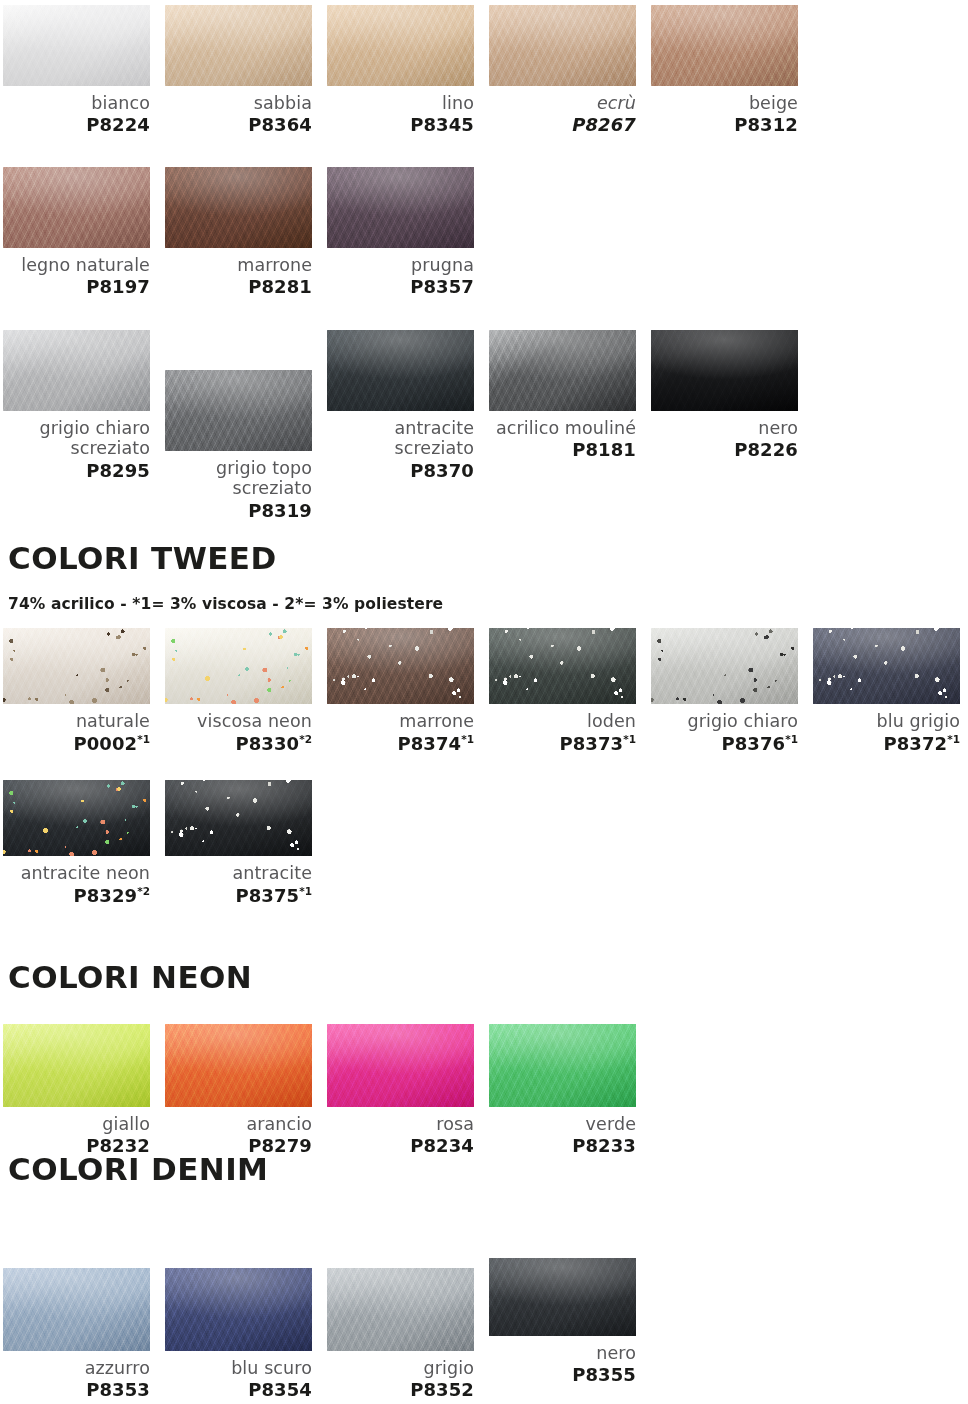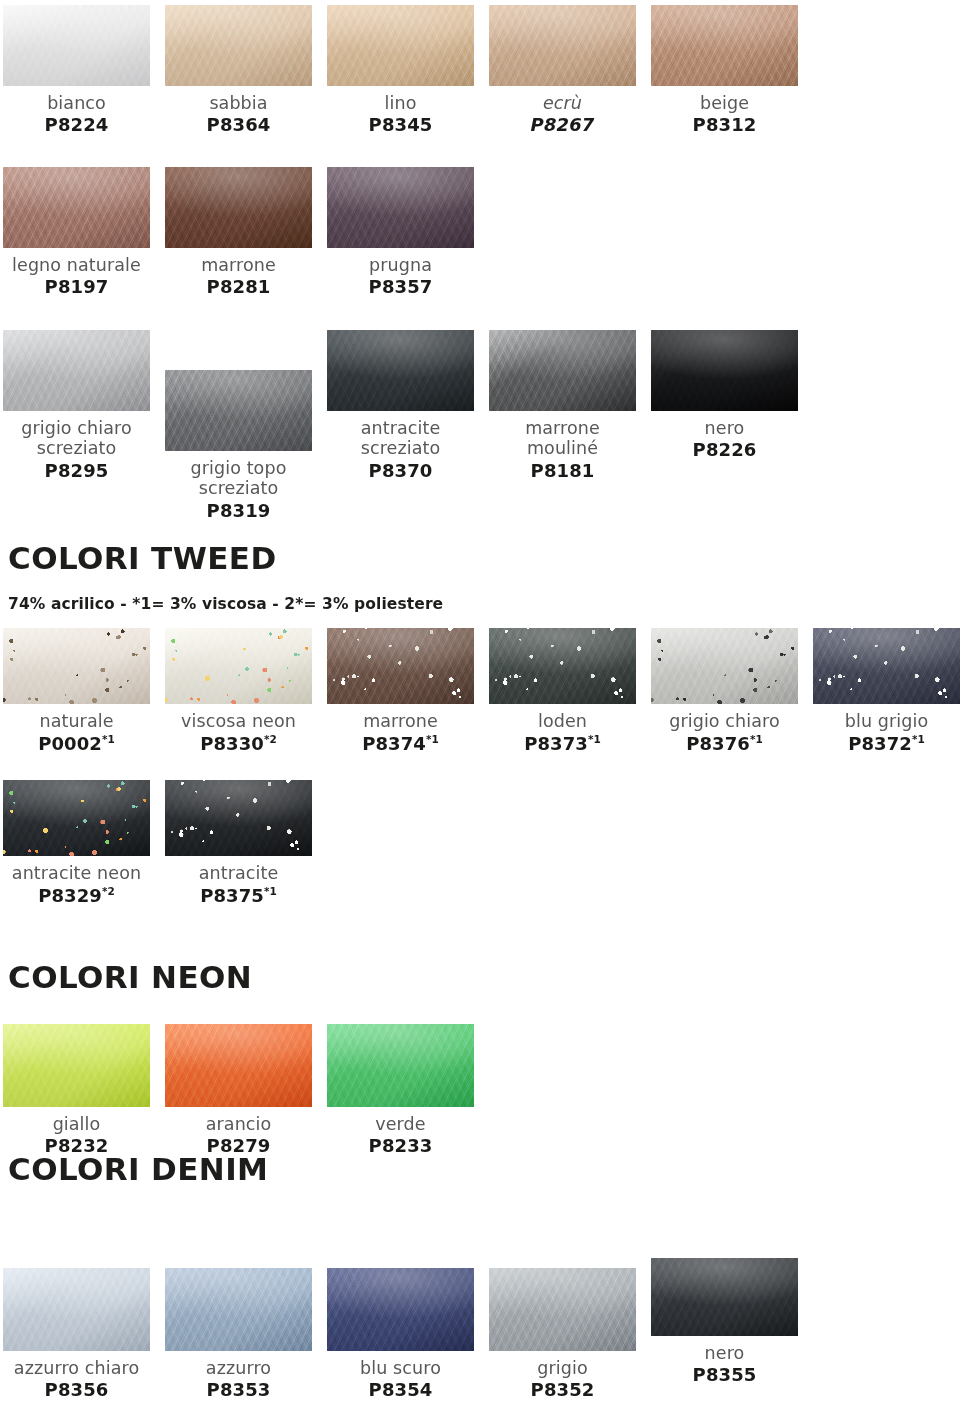--- a/index.html
+++ b/index.html
@@ -36,21 +36,21 @@
   .swatch .shade{
     position:absolute;inset:0;
     background:
       radial-gradient(120% 85% at 50% 12%, rgba(255,255,255,.28), rgba(255,255,255,0) 58%),
       linear-gradient(180deg, rgba(255,255,255,.10), rgba(0,0,0,.10));
     pointer-events:none;
   }
   .swatch .fleck{position:absolute;inset:0;pointer-events:none;}
 
   .label{
-    margin-top:7px;text-align:center;line-height:1.16;
+    margin-top:7px;text-align:right;line-height:1.16;
   }
   .cname{font-size:17.5px;color:#58585a;letter-spacing:.1px;white-space:pre-line;}
   .ccode{font-size:18px;font-weight:700;color:#1a1a18;letter-spacing:.1px;margin-top:2px;}
   .ccode sup{font-size:10.5px;font-weight:700;vertical-align:super;letter-spacing:0;}
 
   
   .sect-title{
     font-size:31px;font-weight:700;color:#1d1d1b;
     letter-spacing:.4px;line-height:1;
   }
@@ -182,21 +182,21 @@
 screziato</div>
               <div class="ccode">P8370</div>
             </div>
           </div>
           <div class="cell" style="width: 147px; margin-right: 15px;">
             <div class="swatch" style="width: 147px; height: 81px; background: linear-gradient(145deg, rgb(169, 171, 173) 0%, rgb(90, 92, 94) 34%, rgb(90, 92, 94) 62%, rgb(48, 50, 52) 100%);">
               <div class="tex"></div>
               <div class="shade"></div>
             </div>
             <div class="label">
-              <div class="cname">marrone mouliné</div>
+              <div class="cname">acrilico mouliné</div>
               <div class="ccode">P8181</div>
             </div>
           </div>
           <div class="cell" style="width: 147px; margin-right: 15px;">
             <div class="swatch" style="width: 147px; height: 81px; background: linear-gradient(145deg, rgb(35, 36, 39) 0%, rgb(14, 15, 17) 34%, rgb(14, 15, 17) 62%, rgb(5, 5, 6) 100%);">
               <div class="tex"></div>
               <div class="shade"></div>
             </div>
             <div class="label">
               <div class="cname">nero</div>
@@ -318,45 +318,45 @@
             <div class="swatch" style="width: 147px; height: 83px; background: linear-gradient(145deg, rgb(250, 138, 82) 0%, rgb(244, 104, 44) 34%, rgb(244, 104, 44) 62%, rgb(226, 80, 26) 100%);">
               <div class="tex"></div>
               <div class="shade"></div>
             </div>
             <div class="label">
               <div class="cname">arancio</div>
               <div class="ccode">P8279</div>
             </div>
           </div>
           <div class="cell" style="width: 147px; margin-right: 15px;">
+            <div class="swatch" style="width: 147px; height: 83px; background: linear-gradient(145deg, rgb(249, 92, 174) 0%, rgb(239, 42, 146) 34%, rgb(239, 42, 146) 62%, rgb(216, 20, 123) 100%);">
+              <div class="tex"></div>
+              <div class="shade"></div>
+            </div>
+            <div class="label">
+              <div class="cname">rosa</div>
+              <div class="ccode">P8234</div>
+            </div>
+          </div>
+          <div class="cell" style="width: 147px; margin-right: 15px;">
             <div class="swatch" style="width: 147px; height: 83px; background: linear-gradient(145deg, rgb(118, 221, 146) 0%, rgb(76, 201, 108) 34%, rgb(76, 201, 108) 62%, rgb(47, 176, 83) 100%);">
               <div class="tex"></div>
               <div class="shade"></div>
             </div>
             <div class="label">
               <div class="cname">verde</div>
               <div class="ccode">P8233</div>
             </div>
           </div>
         </div>
       </div>
       <div>
         <div class="sect-title" style="position: absolute; left: 8px; top: 1154px;">COLORI DENIM</div>
         <div class="row" style="position: absolute; left: 3px; top: 1268px;">
           <div class="cell" style="width: 147px; margin-right: 15px;">
-            <div class="swatch" style="width: 147px; height: 83px; background: linear-gradient(145deg, rgb(227, 234, 242) 0%, rgb(204, 214, 225) 34%, rgb(204, 214, 225) 62%, rgb(176, 189, 203) 100%);">
-              <div class="tex"></div>
-              <div class="shade"></div>
-            </div>
-            <div class="label">
-              <div class="cname">azzurro chiaro</div>
-              <div class="ccode">P8356</div>
-            </div>
-          </div>
-          <div class="cell" style="width: 147px; margin-right: 15px;">
             <div class="swatch" style="width: 147px; height: 83px; background: linear-gradient(145deg, rgb(187, 202, 221) 0%, rgb(157, 179, 203) 34%, rgb(157, 179, 203) 62%, rgb(126, 150, 178) 100%);">
               <div class="tex"></div>
               <div class="shade"></div>
             </div>
             <div class="label">
               <div class="cname">azzurro</div>
               <div class="ccode">P8353</div>
             </div>
           </div>
           <div class="cell" style="width: 147px; margin-right: 15px;">

